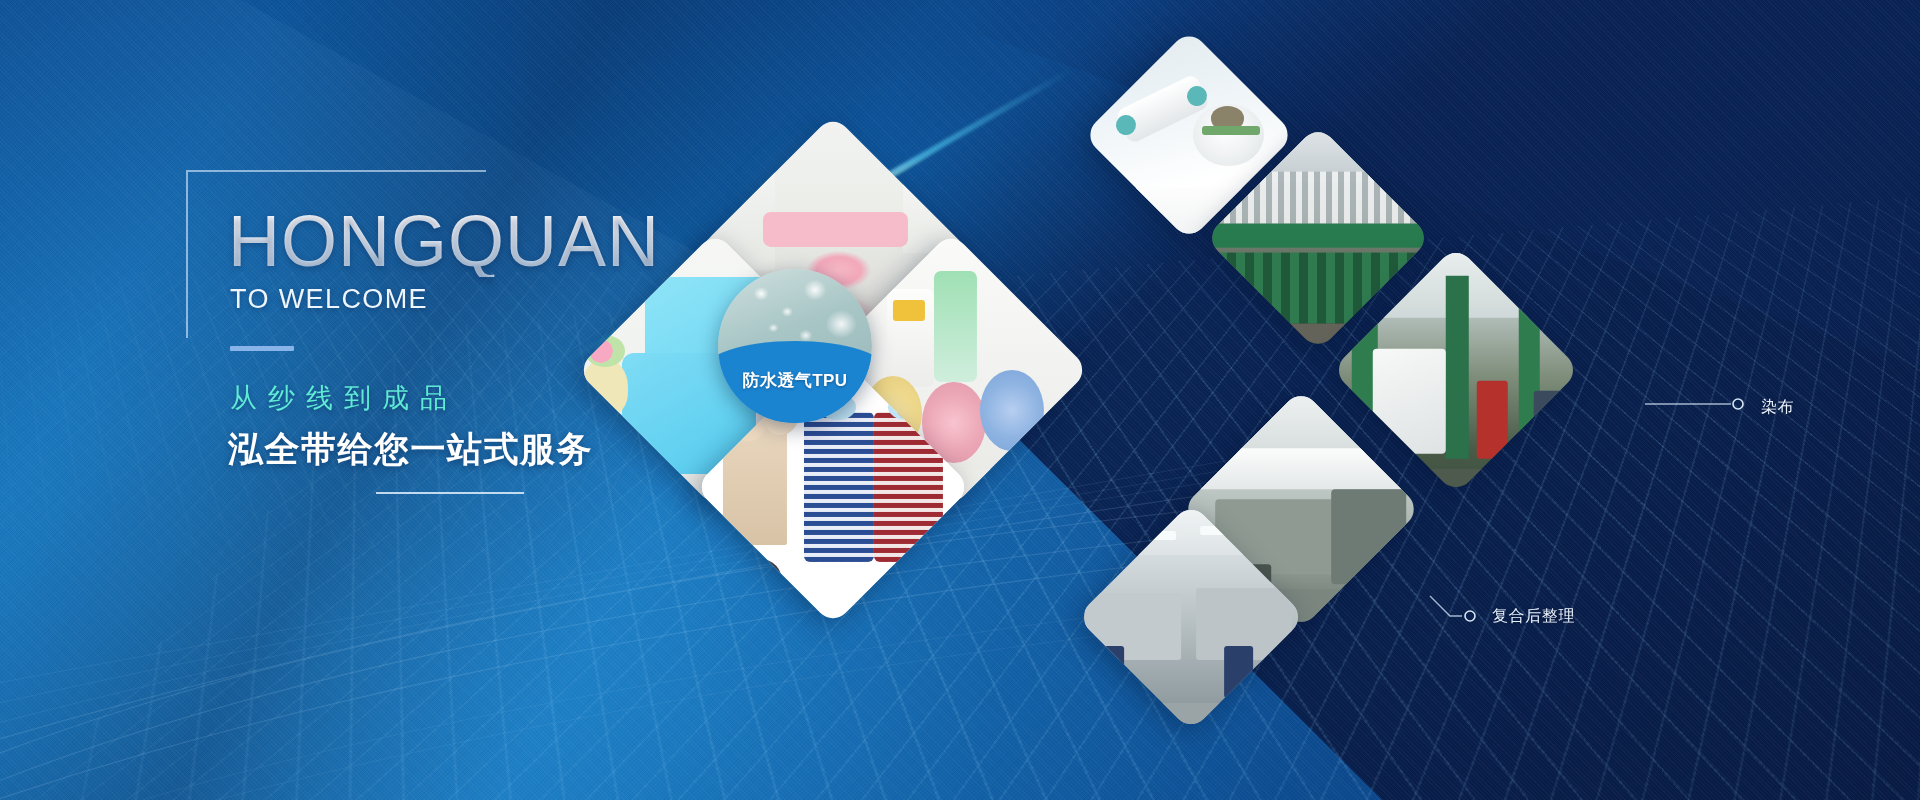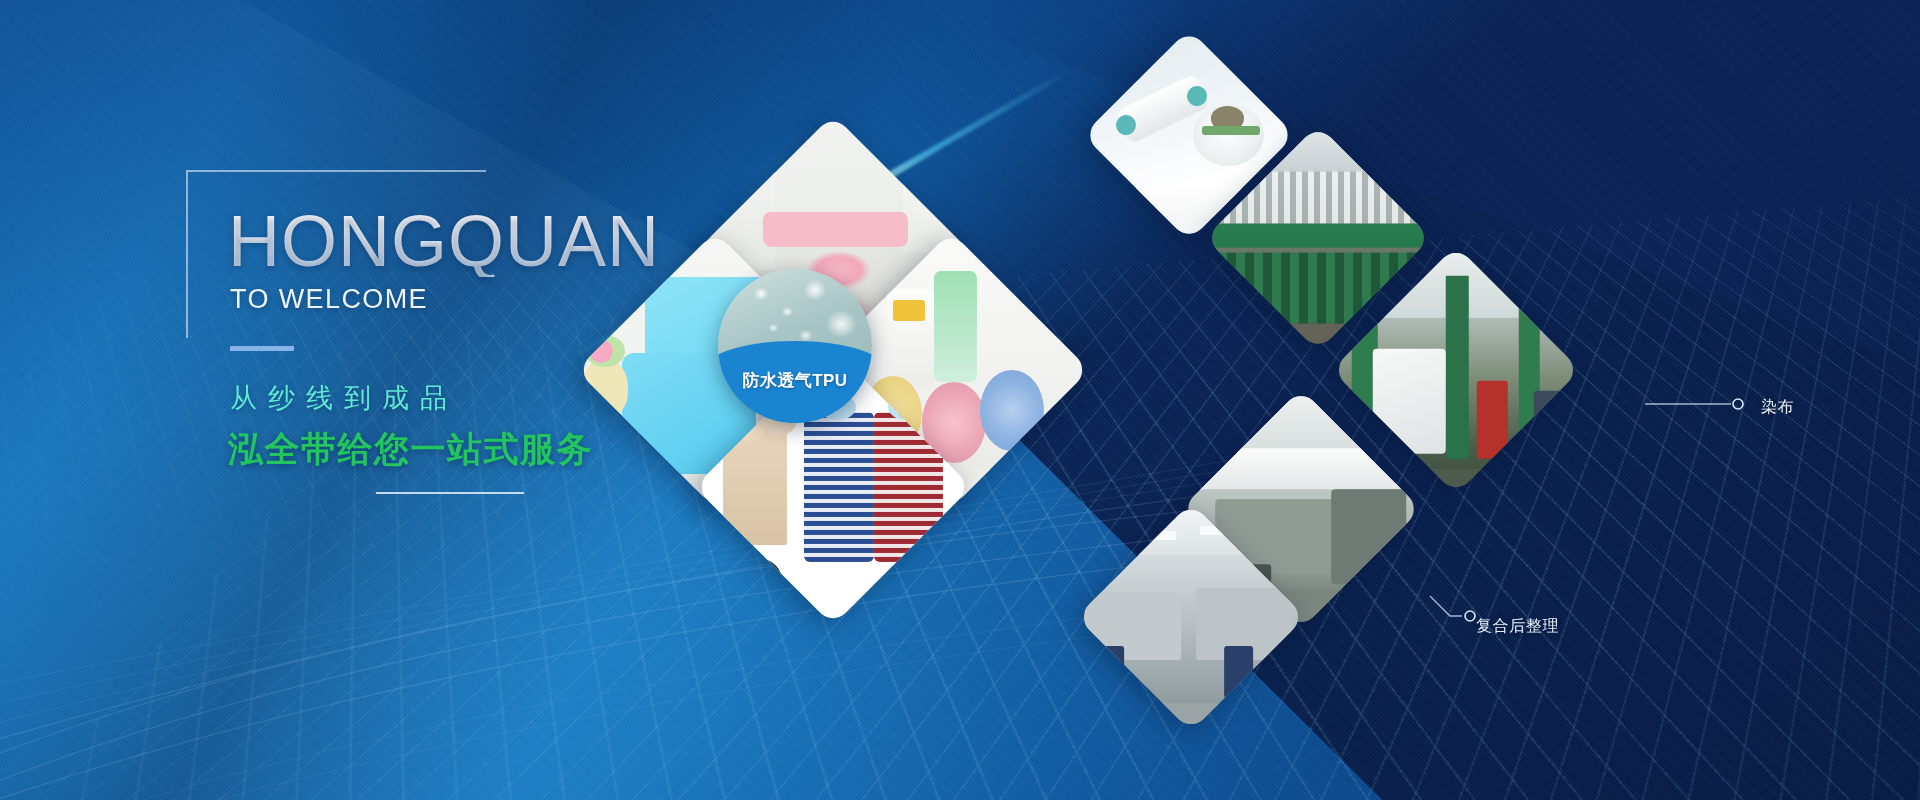--- a/index.html
+++ b/index.html
@@ -122,21 +122,21 @@
     position:absolute;left:44px;top:176px;width:64px;height:5px;
     background:#89b4ea;border-radius:1px;
   }
   .cn-line1{
     position:absolute;left:44px;top:210px;
     font-size:27px;letter-spacing:11px;color:#5eead4;font-weight:400;
     text-shadow:0 2px 5px rgba(0,20,60,.35);white-space:nowrap;
   }
   .cn-line2{
     position:absolute;left:42px;top:256px;
-    font-size:35px;letter-spacing:1.5px;color:#22c55e;font-weight:700;
+    font-size:35px;letter-spacing:1.5px;color:#ffffff;font-weight:700;
     text-shadow:0 2px 7px rgba(0,20,60,.45);white-space:nowrap;
   }
   .dash-bottom{
     position:absolute;left:190px;top:322px;width:148px;height:2px;
     background:rgba(223,238,252,.85);
   }
 
   
   .dia{
     position:absolute;
@@ -390,17 +390,17 @@
       <circle cx="95" cy="14" r="5" fill="none" stroke="#d7e7f8" stroke-width="1.6"></circle>
     </svg>
     <span class="lbl" style="left:118px;top:7px;">染布</span>
   </div>
 
   <div class="callout" style="left:1426px;top:592px;width:300px;height:40px;">
     <svg width="300" height="40" aria-hidden="true">
       <path d="M4,4 L24,24 L36,24" fill="none" stroke="#c8dcf0" stroke-width="1.4" opacity=".8"></path>
       <circle cx="44" cy="24" r="5" fill="none" stroke="#d7e7f8" stroke-width="1.6"></circle>
     </svg>
-    <span class="lbl" style="left:50px;top:14px;margin-top:10px;">复合后整理</span>
+    <span class="lbl" style="left:66px;top:14px;">复合后整理</span>
   </div>
 
 
 </div>
 
 </body></html>

